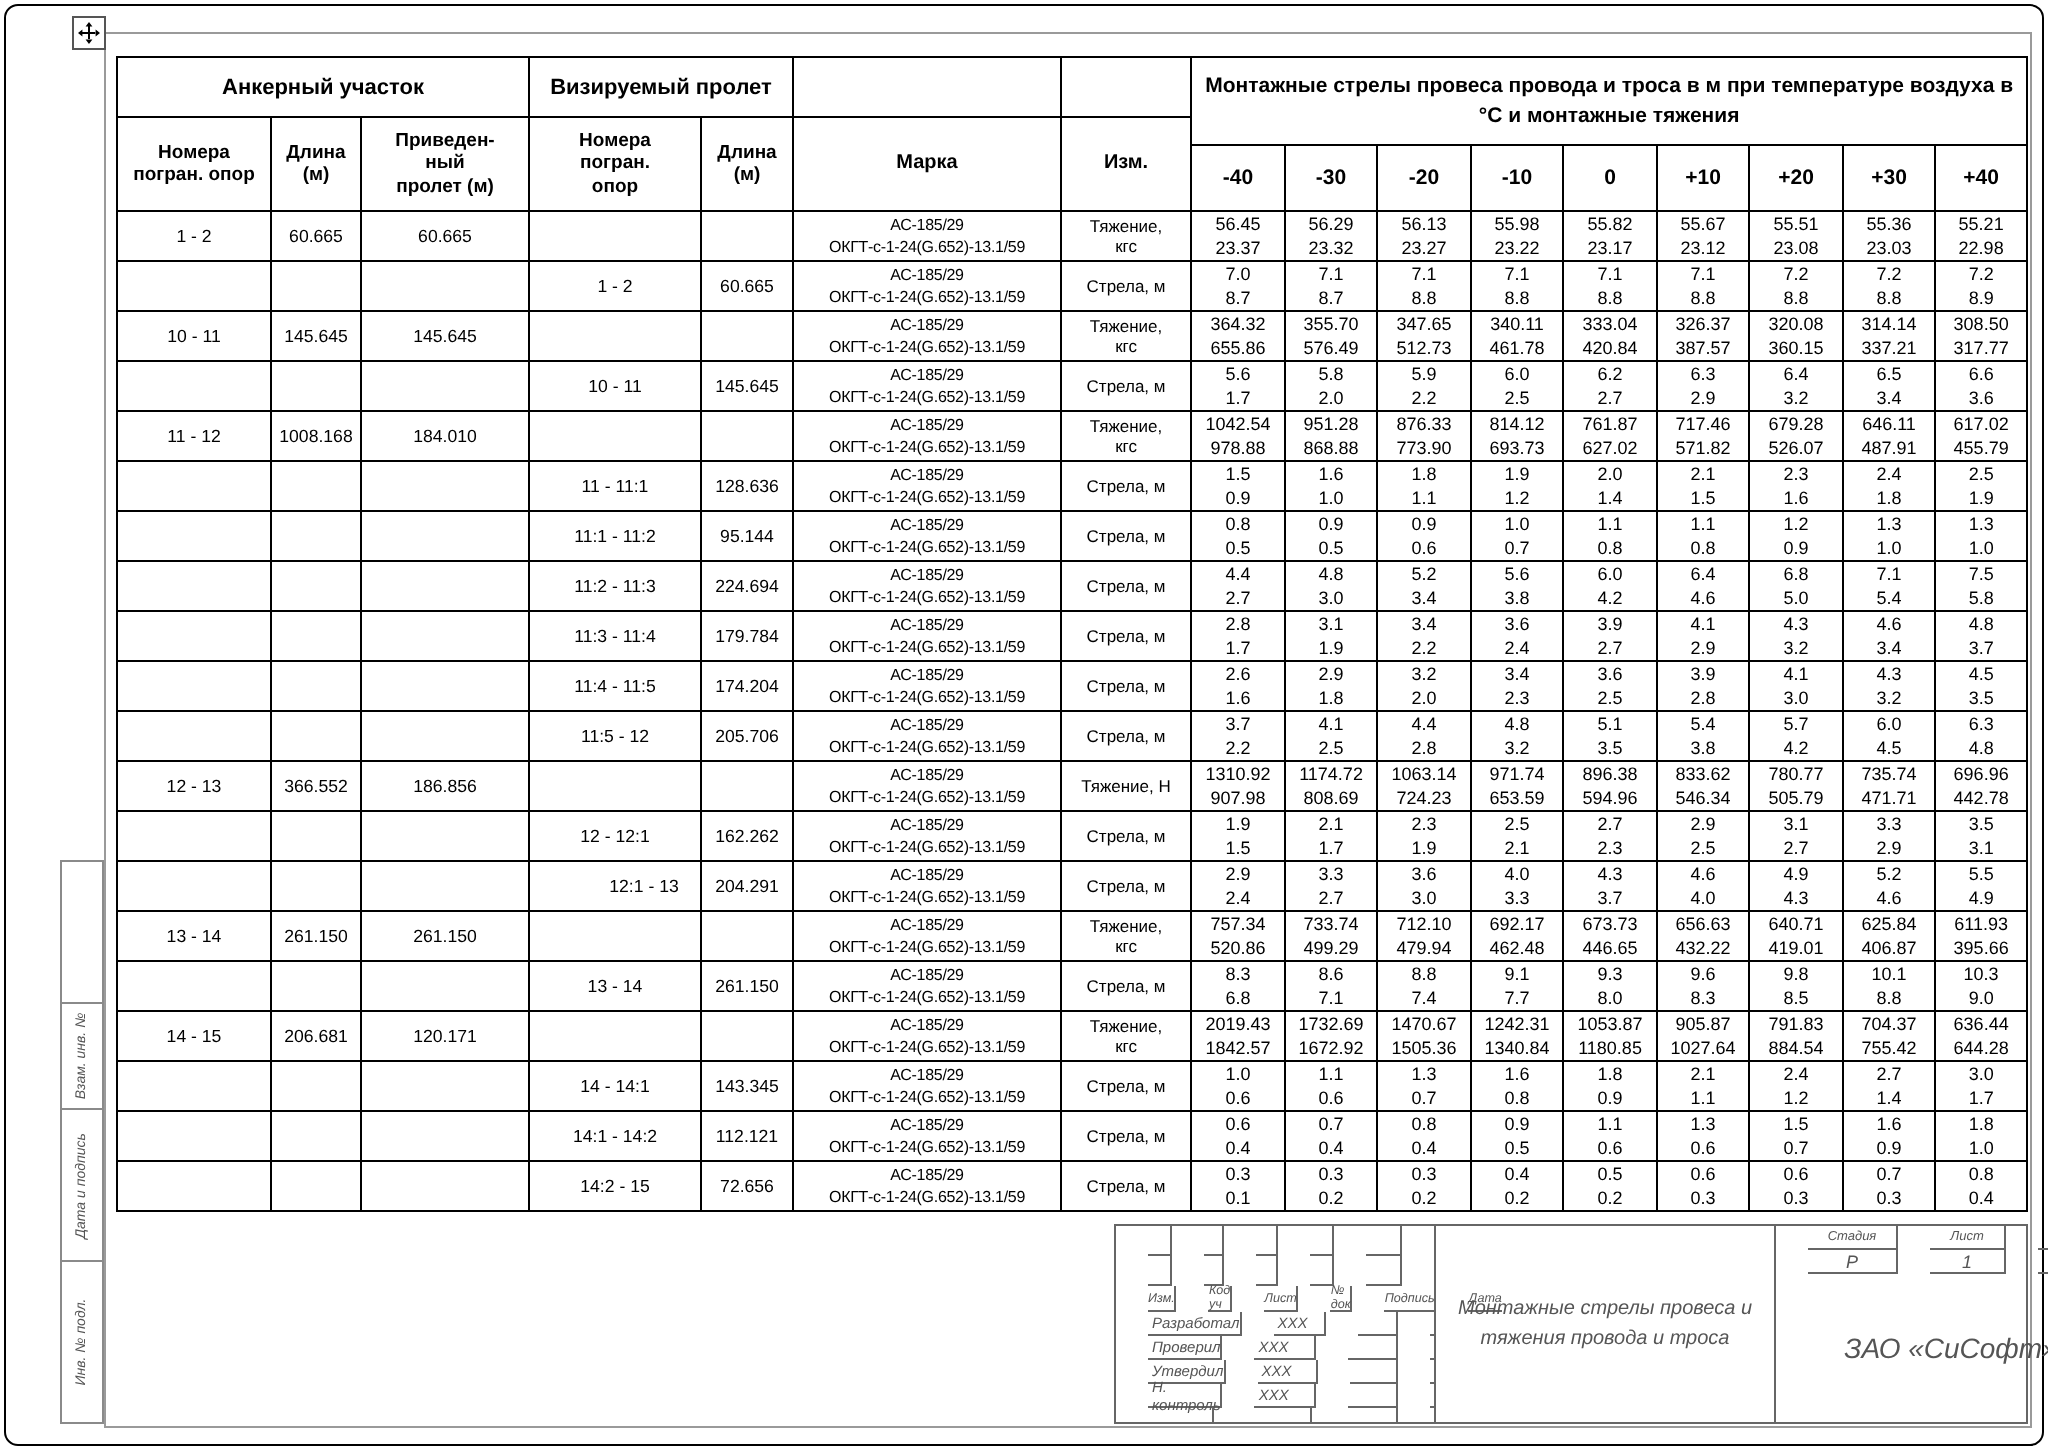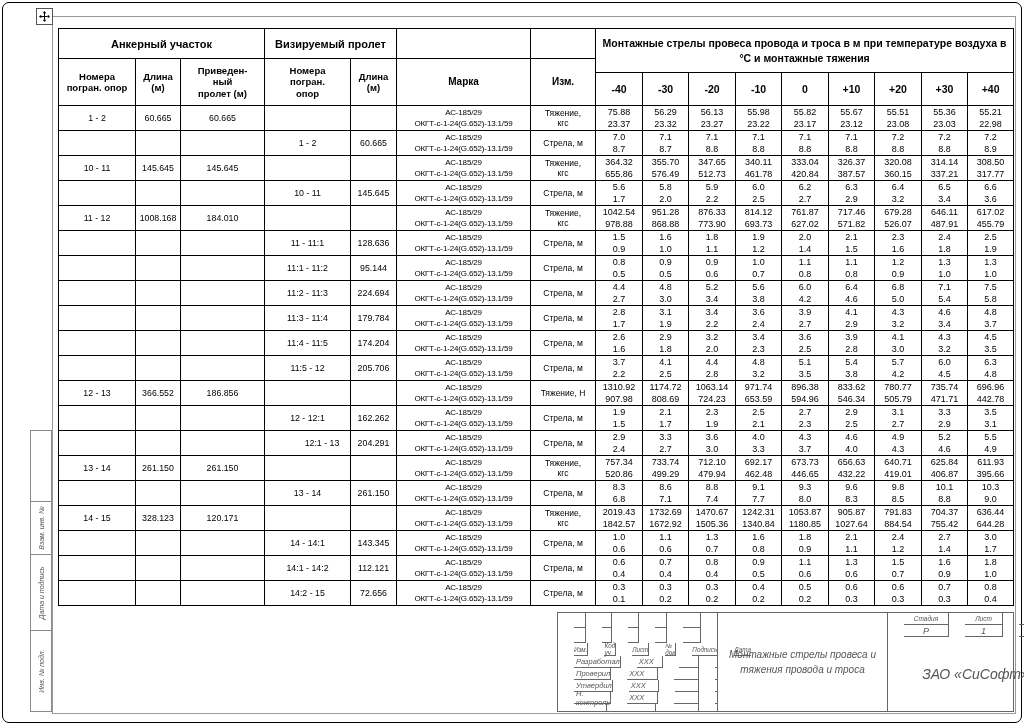--- a/index.html
+++ b/index.html
@@ -150,21 +150,21 @@
           <td class="tleft" style="white-space: pre-line;">1 - 2</td>
           <td class="tleft" style="white-space: pre-line;">60.665</td>
           <td class="tleft" style="white-space: pre-line;">60.665</td>
           <td class="tleft"></td>
           <td class="tleft"></td>
           <td class="mark" style="white-space: pre-line;">АС-185/29
 ОКГТ-с-1-24(G.652)-13.1/59</td>
           <td class="izm" style="white-space: pre-line;">Тяжение,
 кгс</td>
           <td>
-            <div class="vl">75.88</div>
+            <div class="vl">56.45</div>
             <div class="vl">23.37</div>
           </td>
           <td>
             <div class="vl">56.29</div>
             <div class="vl">23.32</div>
           </td>
           <td>
             <div class="vl">56.13</div>
             <div class="vl">23.27</div>
           </td>
@@ -881,21 +881,21 @@
             <div class="vl">10.1</div>
             <div class="vl">8.8</div>
           </td>
           <td>
             <div class="vl">10.3</div>
             <div class="vl">9.0</div>
           </td>
         </tr>
         <tr>
           <td class="tleft" style="white-space: pre-line;">14 - 15</td>
-          <td class="tleft" style="white-space: pre-line;">328.123</td>
+          <td class="tleft" style="white-space: pre-line;">206.681</td>
           <td class="tleft" style="white-space: pre-line;">120.171</td>
           <td class="tleft"></td>
           <td class="tleft"></td>
           <td class="mark" style="white-space: pre-line;">АС-185/29
 ОКГТ-с-1-24(G.652)-13.1/59</td>
           <td class="izm" style="white-space: pre-line;">Тяжение,
 кгс</td>
           <td>
             <div class="vl">2019.43</div>
             <div class="vl">1842.57</div>

